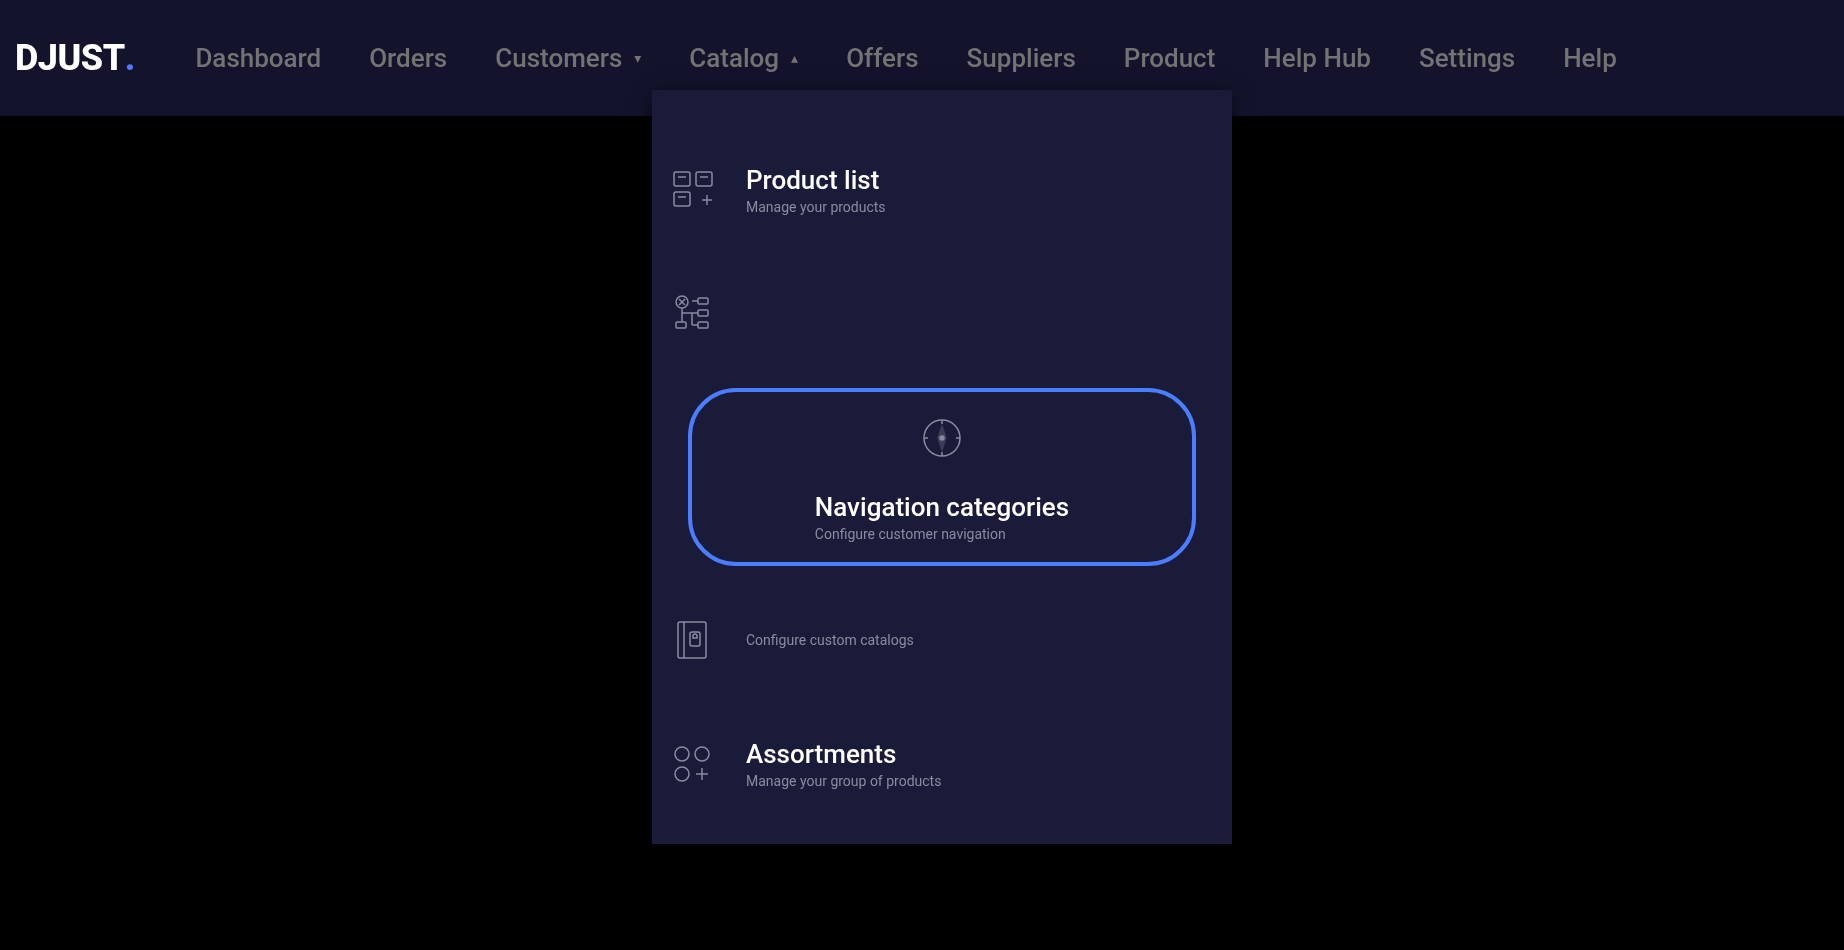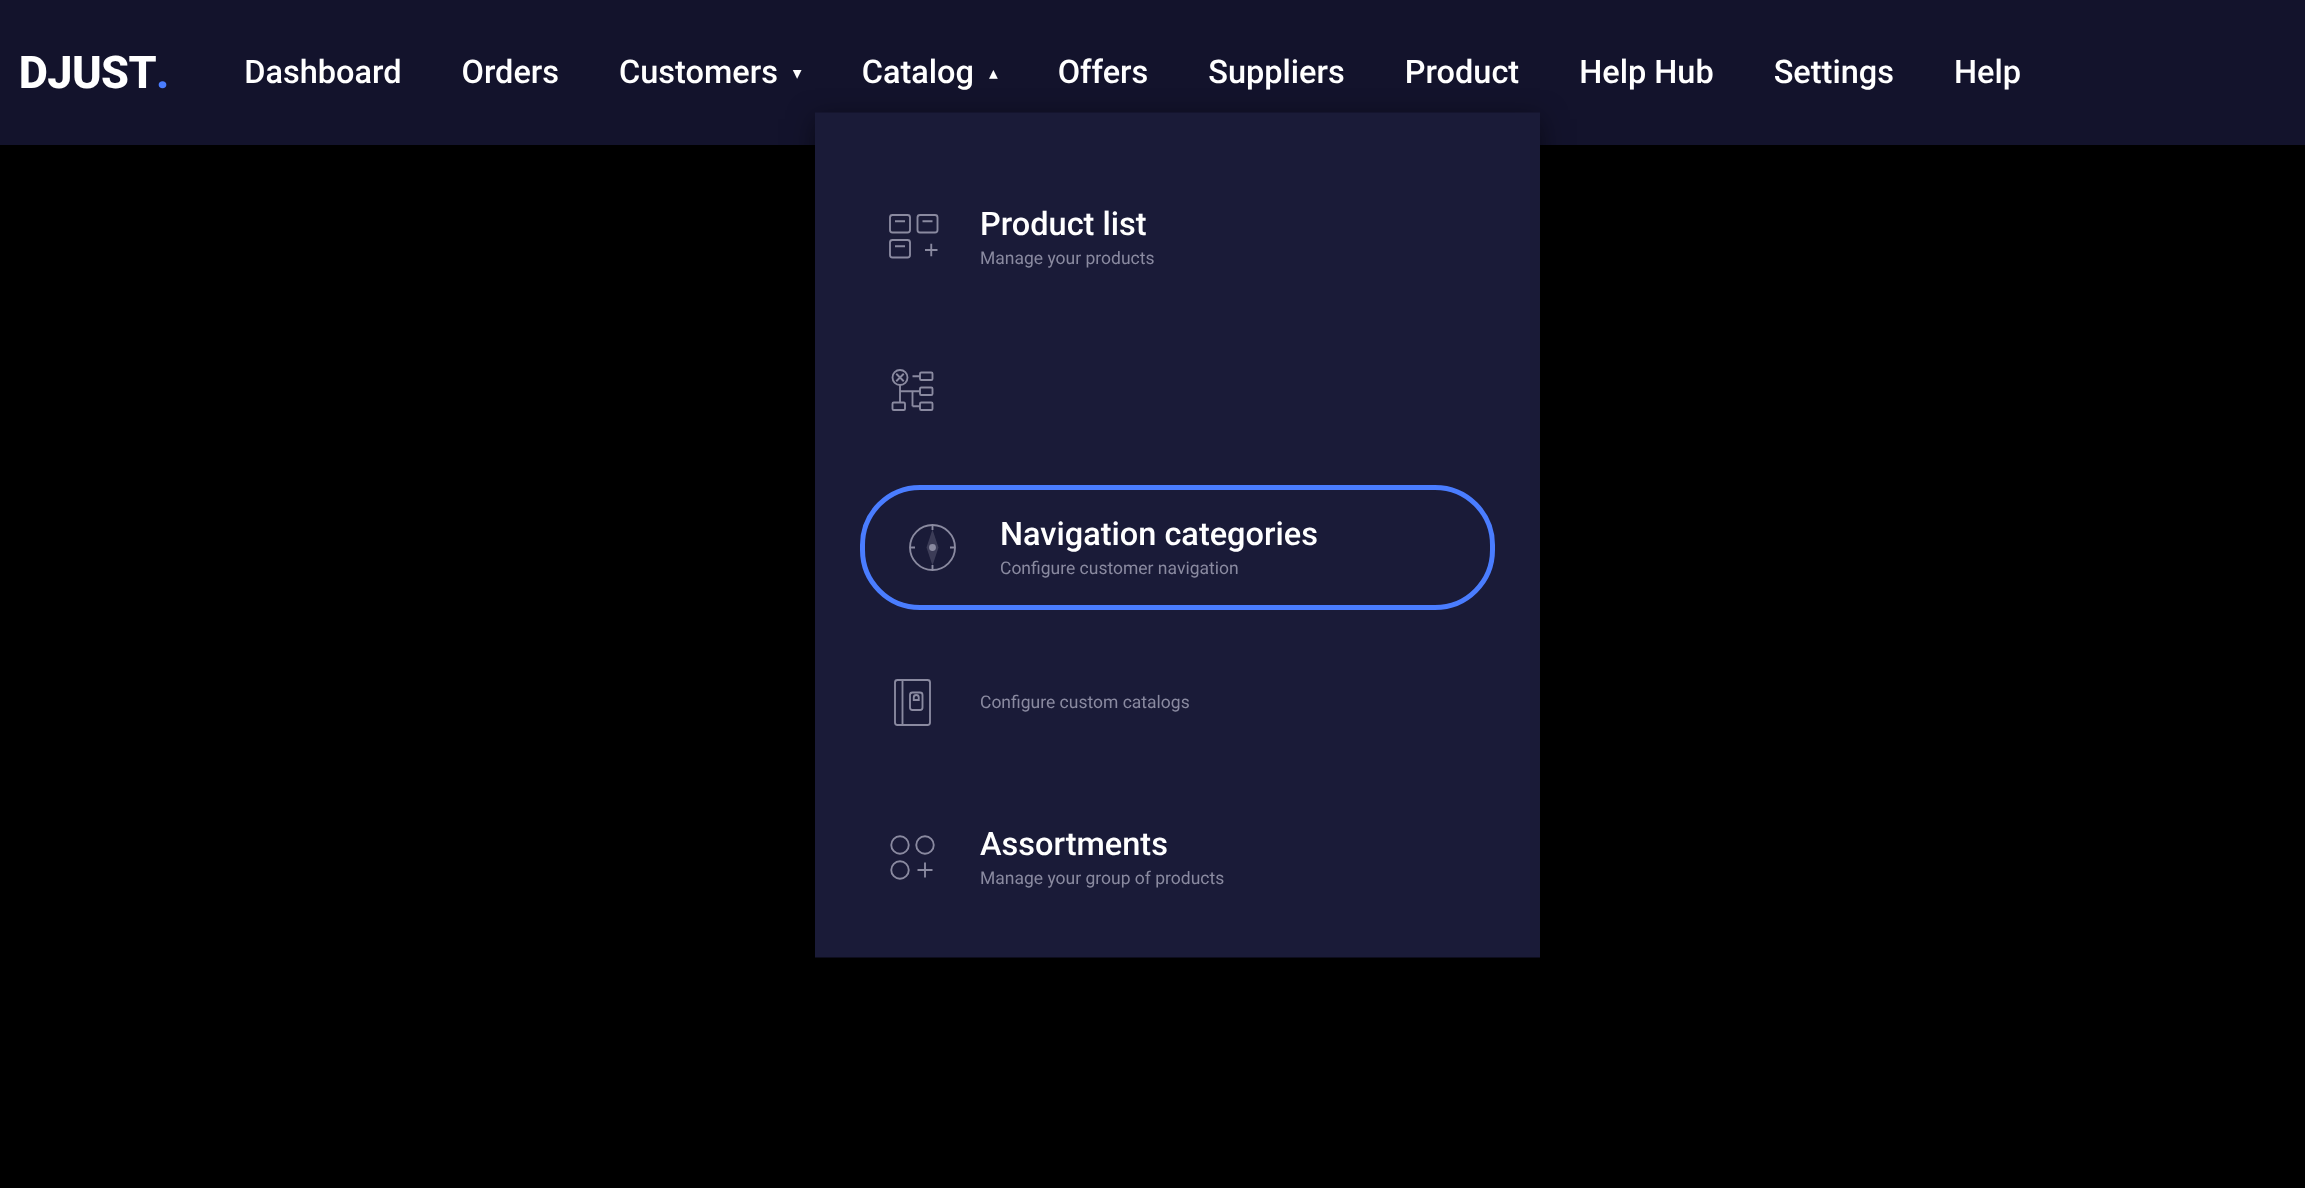--- a/index.html
+++ b/index.html
@@ -44,21 +44,21 @@
       font-weight: 800;
     }
     
     .nav-items {
       display: flex;
       align-items: center;
       gap: 48px;
     }
     
     .nav-item {
-      color: #ffffff;
+      color: #737373;
       font-size: 26px;
       font-weight: 500;
       cursor: pointer;
       display: flex;
       align-items: center;
       gap: 8px;
     }
     
     .dropdown-arrow {
       font-size: 14px;
@@ -71,36 +71,37 @@
       left: 652px;
       width: 580px;
       background: #1a1b38;
       padding: 50px 0 30px 0;
       box-shadow: 0 4px 20px rgba(0,0,0,0.5);
     }
     
     .menu-item {
       display: flex;
       align-items: center;
-      padding: 24px 52px;
+      padding: 24px 14px;
       gap: 28px;
       cursor: pointer;
       margin-bottom: 24px;
     }
     
     .menu-item:last-child {
       margin-bottom: 0;
     }
     
     .menu-item.highlighted {
       border: 4px solid #4a7dff;
       border-radius: 48px;
       margin-left: 36px;
       margin-right: 36px;
       padding: 20px 28px;
+      flex-direction: column;
     }
     
     .menu-icon {
       width: 52px;
       height: 52px;
       display: flex;
       align-items: center;
       justify-content: center;
       color: #8a8aa0;
       flex-shrink: 0;

